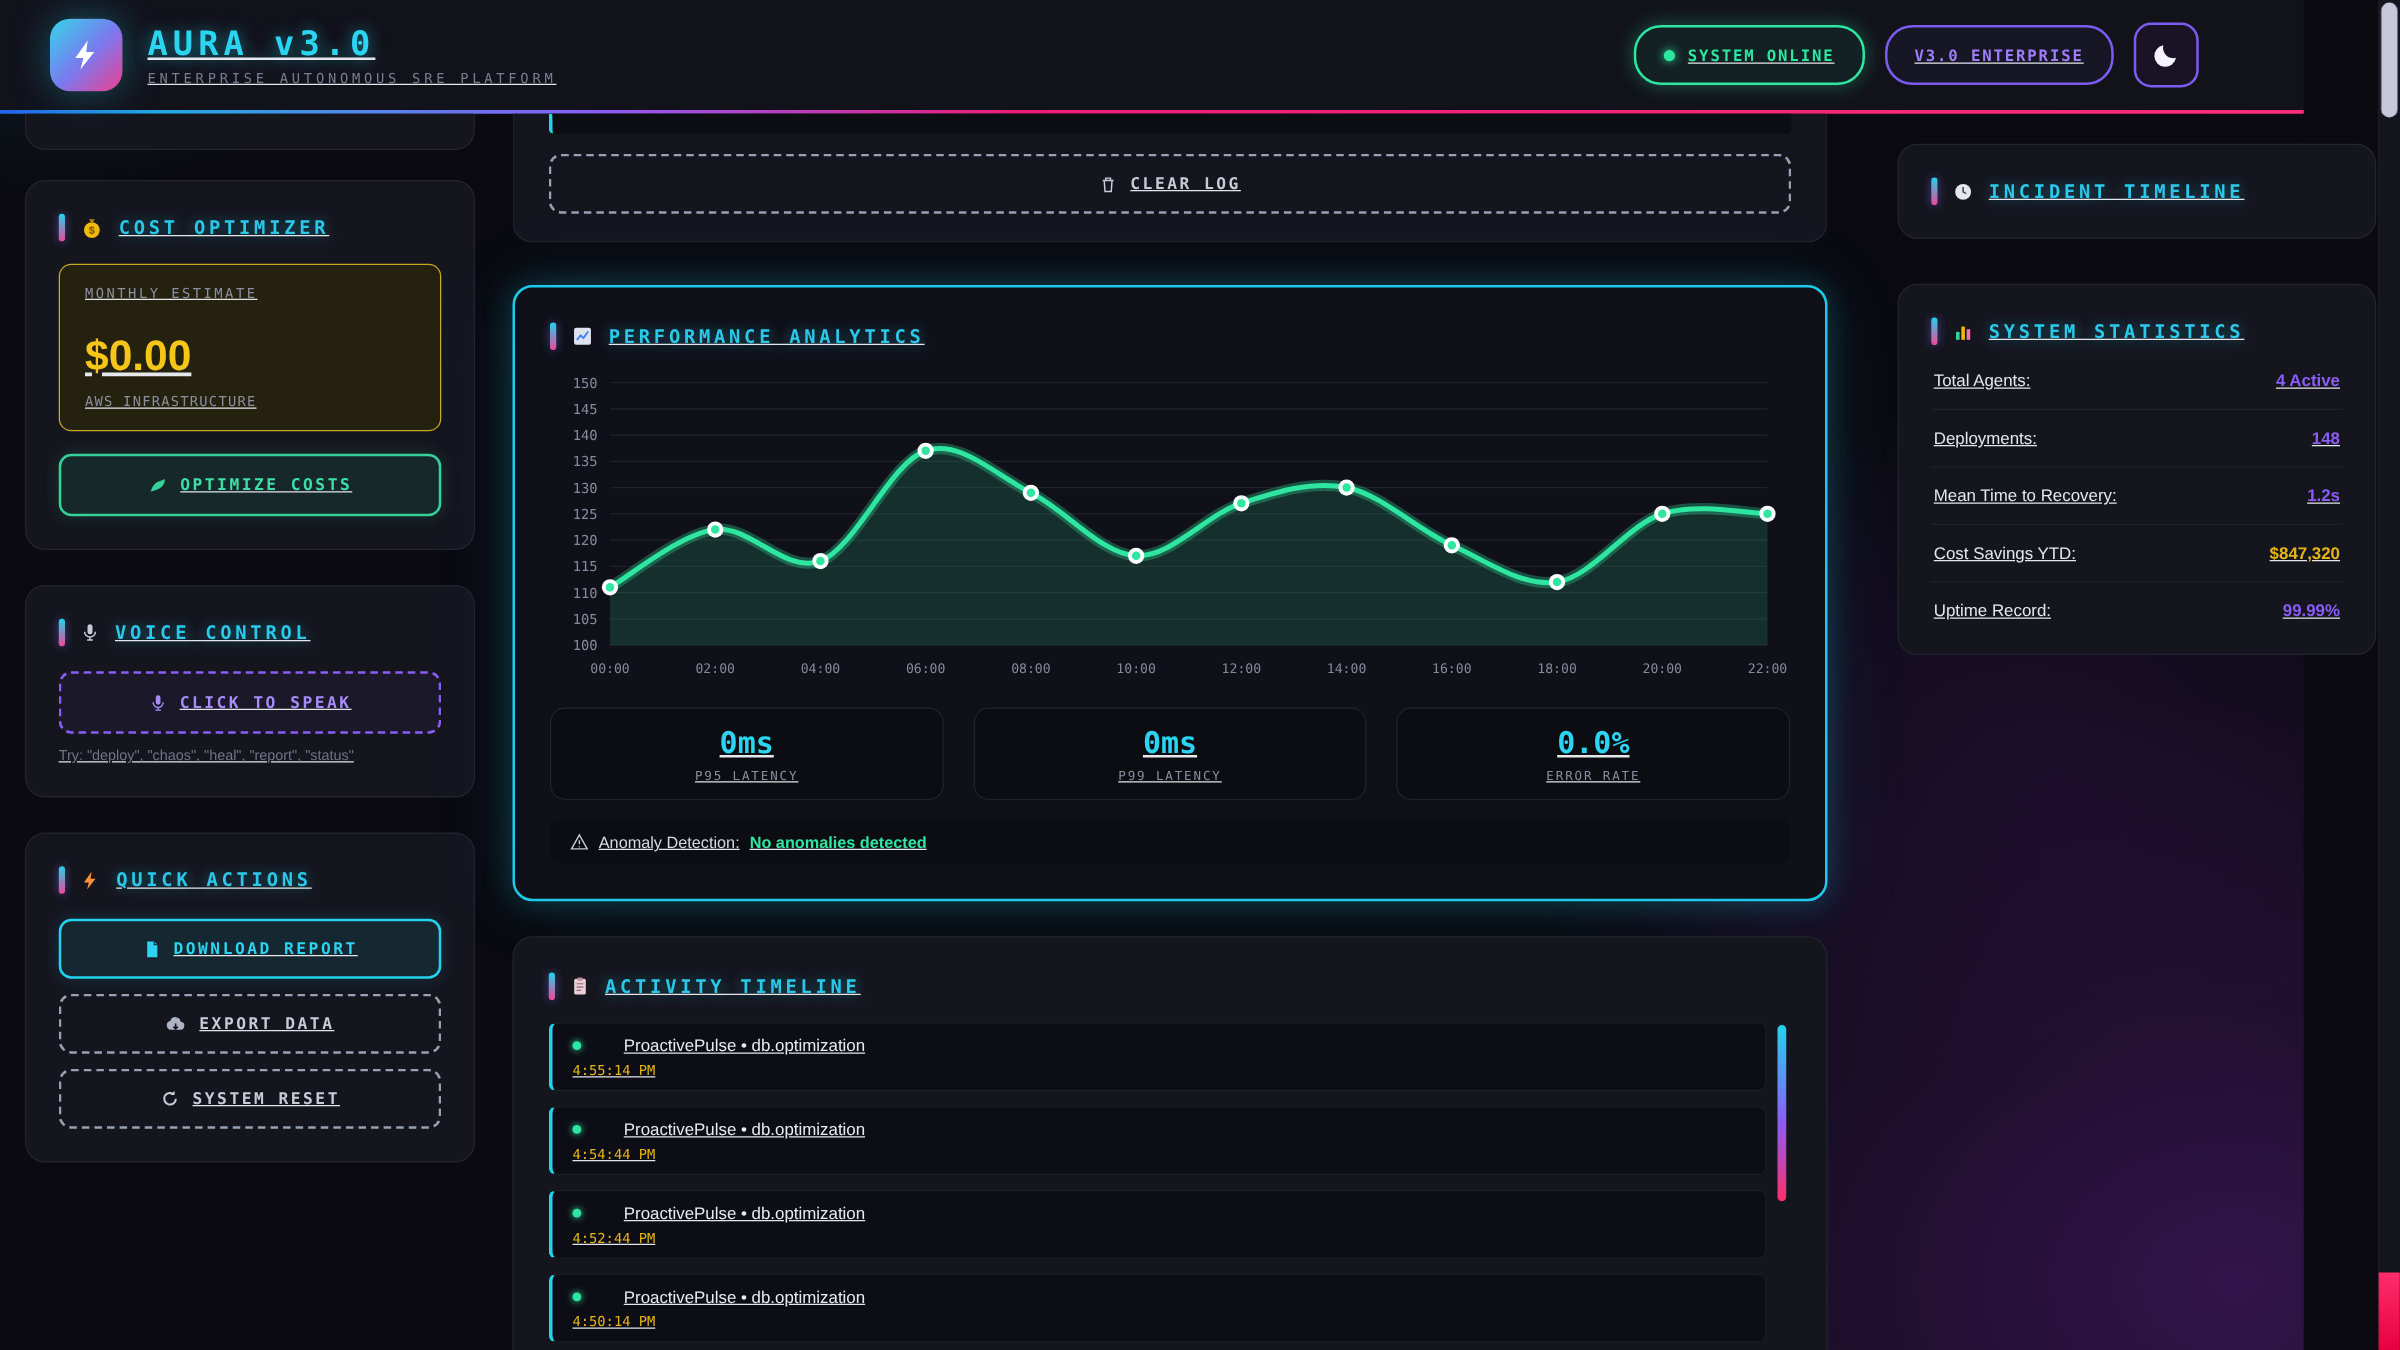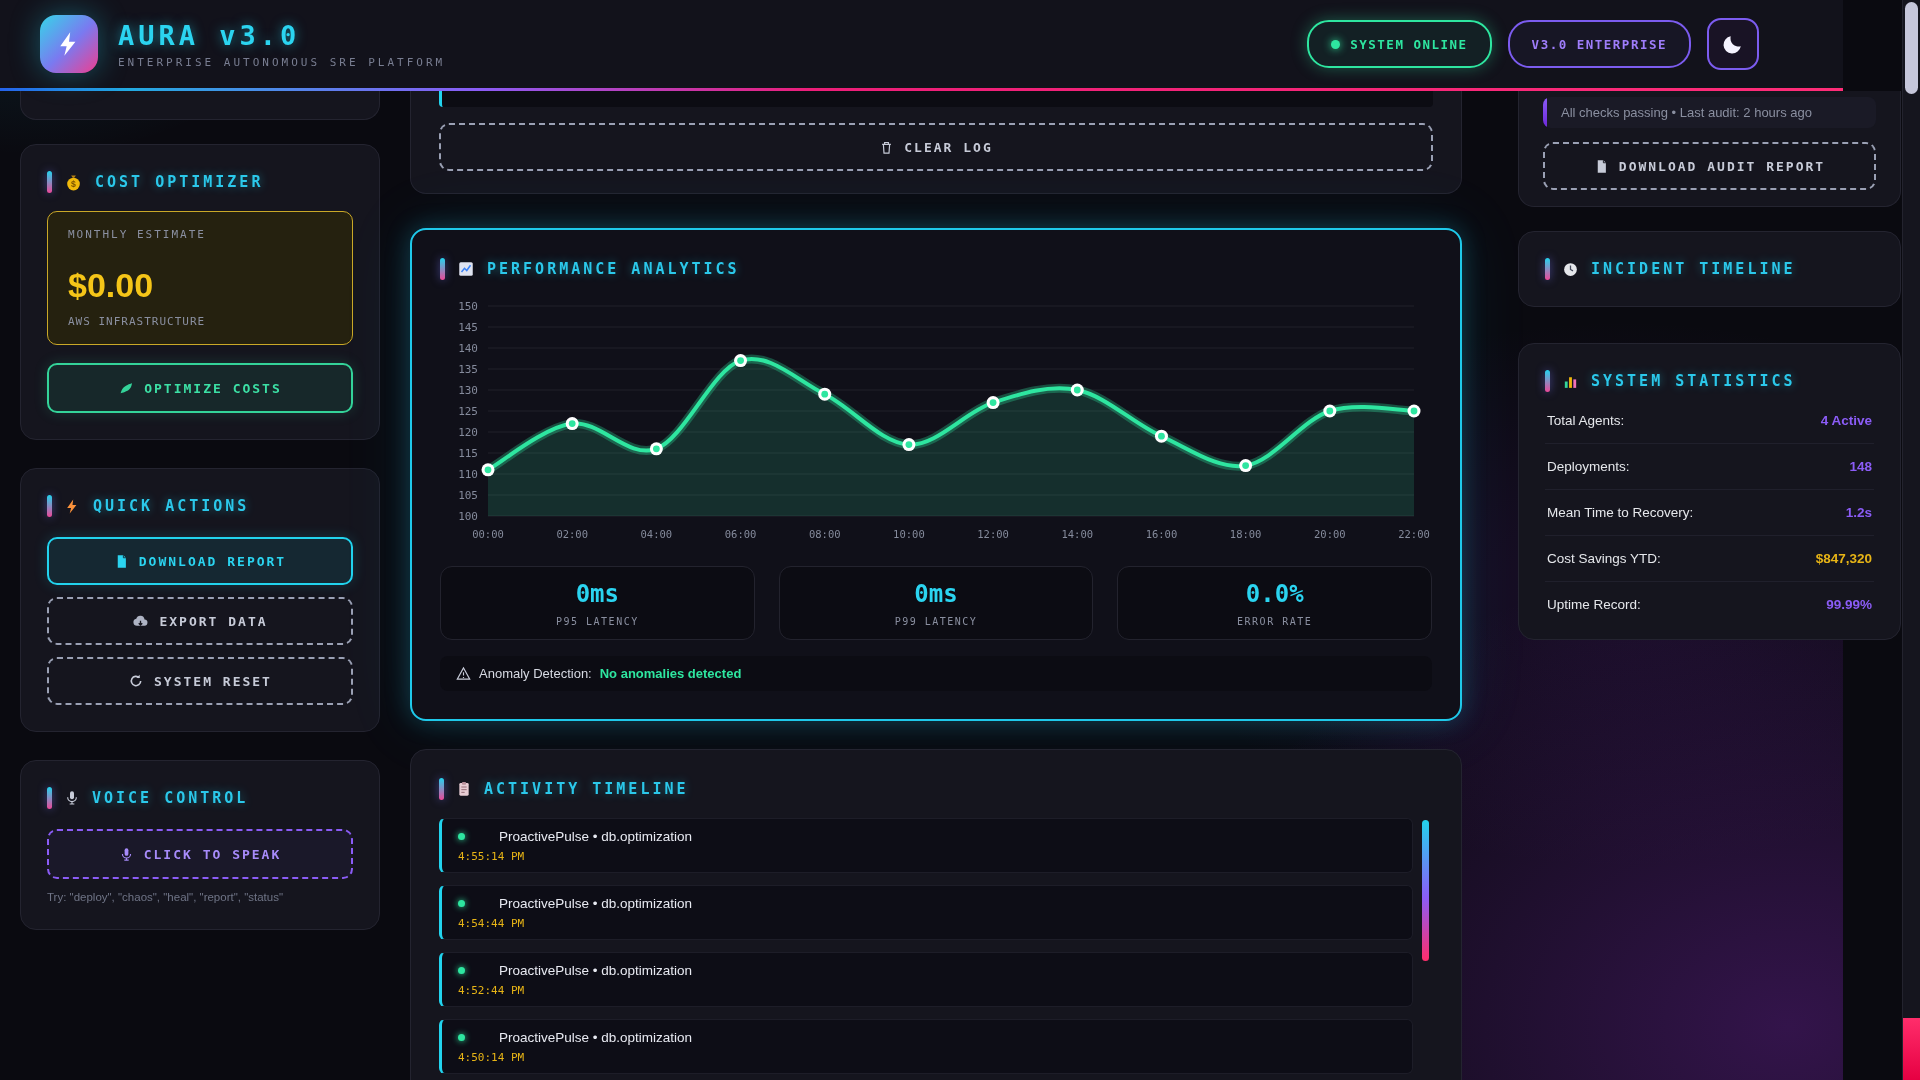--- a/index.html
+++ b/index.html
@@ -2,21 +2,21 @@
 <html><head>
 <meta charset="utf-8">
 <style>
   html,body{margin:0;padding:0;width:1920px;height:1080px;overflow:hidden;
     font-family:"Liberation Sans",sans-serif;background:#0a0a10;color:#e5e7eb;}
   .page{position:relative;width:1843px;height:1080px;
     background:
       radial-gradient(1000px 760px at 97% 95%, rgba(118,36,170,0.38), transparent 62%),
       radial-gradient(700px 420px at 88% 55%, rgba(90,30,140,0.20), transparent 65%),
       radial-gradient(420px 260px at 2% 0%, rgba(34,211,238,0.10), transparent 60%),
-      #0a0a10;}
+      #0a0a10; text-decoration: underline;}
   
   header{position:relative;height:88px;display:flex;align-items:center;
     padding:0 84px 0 40px;background:#12121b;z-index:5;}
   .hline{height:3px;width:100%;
     background:linear-gradient(90deg,#2563eb 0%,#22aae0 7%,#8b5cf6 26%,#ec1e79 44%,#ff2d78 100%);}
   .logo{width:58px;height:58px;border-radius:16px;display:flex;align-items:center;justify-content:center;
     background:linear-gradient(135deg,#35d6e8 0%,#7a7af0 52%,#ef3e8f 100%);
     box-shadow:0 0 30px rgba(34,211,238,.35);margin-right:20px;}
   .app-title{font-family:"DejaVu Sans Mono",monospace;font-size:27px;font-weight:bold;
     color:#2bd4f0;letter-spacing:4px;text-shadow:0 0 12px rgba(34,211,238,.55);}
@@ -183,20 +183,43 @@
               </svg>
           </span>
           <span>OPTIMIZE COSTS</span>
         </button>
       </section>
 
       <section class="card pad" style="margin-top:28px;">
         <div class="sec-title">
           <span class="gbar"></span>
           <span class="icn">
+            <svg width="16" height="16" viewBox="0 0 24 24">
+                <rect x="9" y="2" width="6" height="12" rx="3" fill="#c7cbd8"></rect>
+                <path d="M5.5 11a6.5 6.5 0 0 0 13 0M12 17.5V21M8.5 21h7" stroke="#c7cbd8" stroke-width="1.8" fill="none"></path>
+              </svg>
+          </span>
+          <h2>VOICE CONTROL</h2>
+        </div>
+        <button class="btn btn-dashed-purple" style="margin-top:20px;">
+          <span class="icn">
+            <svg width="15" height="15" viewBox="0 0 24 24">
+                <rect x="9" y="2" width="6" height="12" rx="3" fill="#a78bfa"></rect>
+                <path d="M5.5 11a6.5 6.5 0 0 0 13 0M12 17.5V21M8.5 21h7" stroke="#a78bfa" stroke-width="1.8" fill="none"></path>
+              </svg>
+          </span>
+          <span>CLICK TO SPEAK</span>
+        </button>
+        <div class="hint">Try: "deploy", "chaos", "heal", "report", "status"</div>
+      </section>
+
+      <section class="card pad" style="margin-top:28px;">
+        <div class="sec-title">
+          <span class="gbar"></span>
+          <span class="icn">
             <svg width="17" height="17" viewBox="0 0 24 24">
                 <path d="M13 2 4.5 14H10l-2 8 9.5-12H12z" fill="#fb923c"></path>
               </svg>
           </span>
           <h2>QUICK ACTIONS</h2>
         </div>
         <div class="stackbtns">
           <button class="btn btn-cyan">
             <span class="icn">
               <svg width="15" height="15" viewBox="0 0 24 24">
@@ -218,43 +241,20 @@
           <button class="btn btn-dashed">
             <span class="icn">
               <svg width="16" height="16" viewBox="0 0 24 24">
                   <path d="M19 12a7 7 0 1 1-2.1-5" fill="none" stroke="#c7cbd8" stroke-width="2.4"></path>
                   <path d="M17.5 2.5v5h-5z" fill="#c7cbd8"></path>
                 </svg>
             </span>
             <span>SYSTEM RESET</span>
           </button>
         </div>
-      </section>
-
-      <section class="card pad" style="margin-top:28px;">
-        <div class="sec-title">
-          <span class="gbar"></span>
-          <span class="icn">
-            <svg width="16" height="16" viewBox="0 0 24 24">
-                <rect x="9" y="2" width="6" height="12" rx="3" fill="#c7cbd8"></rect>
-                <path d="M5.5 11a6.5 6.5 0 0 0 13 0M12 17.5V21M8.5 21h7" stroke="#c7cbd8" stroke-width="1.8" fill="none"></path>
-              </svg>
-          </span>
-          <h2>VOICE CONTROL</h2>
-        </div>
-        <button class="btn btn-dashed-purple" style="margin-top:20px;">
-          <span class="icn">
-            <svg width="15" height="15" viewBox="0 0 24 24">
-                <rect x="9" y="2" width="6" height="12" rx="3" fill="#a78bfa"></rect>
-                <path d="M5.5 11a6.5 6.5 0 0 0 13 0M12 17.5V21M8.5 21h7" stroke="#a78bfa" stroke-width="1.8" fill="none"></path>
-              </svg>
-          </span>
-          <span>CLICK TO SPEAK</span>
-        </button>
-        <div class="hint">Try: "deploy", "chaos", "heal", "report", "status"</div>
       </section>
     </aside>
 
     <section class="col-center">
       <div class="card top-clip" style="padding:0 28px 22px;">
         <div class="log-clip"></div>
         <button class="btn btn-dashed">
           <span class="icn">
             <svg width="15" height="15" viewBox="0 0 24 24">
                 <path d="M5 7h14M9 7V4h6v3M7 7l1 14h8l1-14" fill="none" stroke="#c7cbd8" stroke-width="1.9"></path>
@@ -406,35 +406,20 @@
               <span>ProactivePulse • db.optimization</span>
               </div>
             <div class="act-time">4:50:14 PM</div>
           </div>
           <div class="act-scroll"></div>
         </div>
       </div>
     </section>
 
     <aside class="col-right">
-      <div class="card top-clip audit-card">
-        <div class="audit-status">
-          <span class="pbar"></span>
-          <span>All checks passing • Last audit: 2 hours ago</span>
-        </div>
-        <button class="btn btn-dashed">
-          <span class="icn">
-            <svg width="15" height="15" viewBox="0 0 24 24">
-                <path d="M6 2h9l4 4v16H6z" fill="#c7cbd8"></path>
-                <path d="M15 2v4h4" fill="none" stroke="#15151e" stroke-width="1.5"></path>
-              </svg>
-          </span>
-          <span>DOWNLOAD AUDIT REPORT</span>
-        </button>
-      </div>
 
       <section class="card inc-card">
         <div class="sec-title">
           <span class="gbar"></span>
           <span class="icn">
             <svg width="17" height="17" viewBox="0 0 24 24">
                 <circle cx="12" cy="12" r="9" fill="#e5e7eb"></circle>
                 <path d="M12 6.5V12l3.5 2" stroke="#44485a" stroke-width="1.8" fill="none"></path>
               </svg>
           </span>

